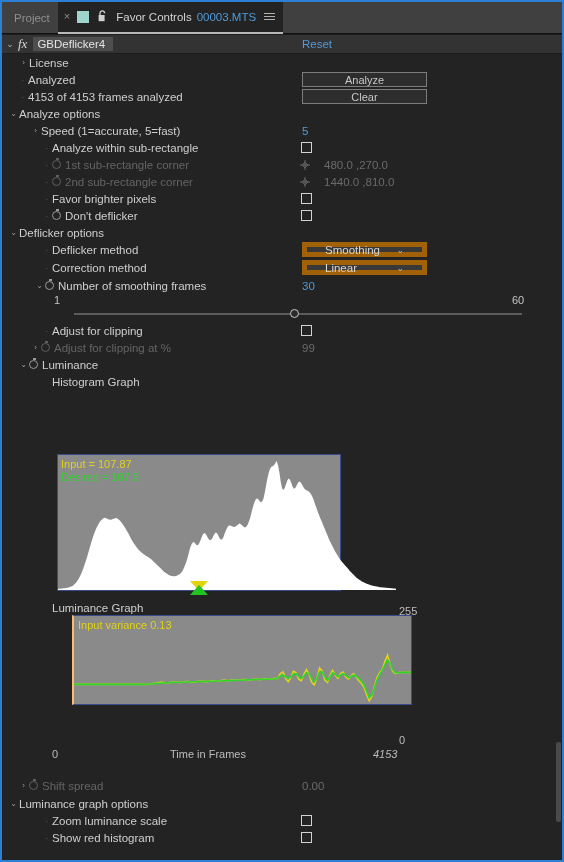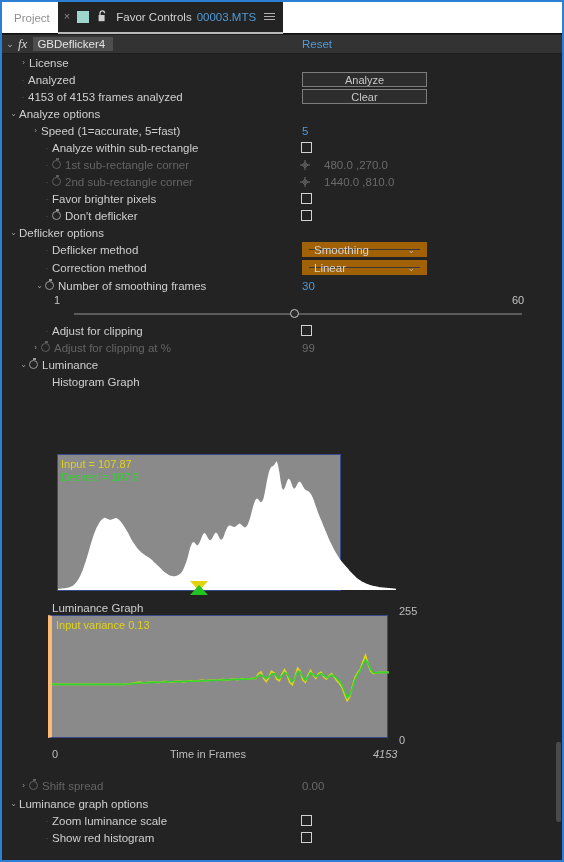--- a/index.html
+++ b/index.html
@@ -15,21 +15,21 @@
     background: #232323;
     border: 2px solid #2b7fd4;
     border-top-width: 2px;
     overflow: hidden;
   }
 
   
   .tabbar {
     position: relative;
     height: 32px;
-    background: #ffffff;
+    background: #404040;
     display: flex;
     align-items: center;
     border-bottom: 1px solid #111;
   }
   .tab {
     display: flex; align-items: center; height: 32px;
     padding: 0 8px 0 12px;
     font-size: 11.5px; color: #8b8b8b;
   }
   .tab.inactive { color: #8f8f8f; }
@@ -120,23 +120,23 @@
     width: 125px; height: 15px;
     border: 1px solid #7d7d7d; background: #2d2d2d;
     color: #c8c8c8; font-size: 11px;
     display: flex; align-items: center; justify-content: center;
     font-family: "Liberation Sans", sans-serif;
   }
 
   .dropdown {
     position: absolute; left: 300px; top: 1px;
     width: 125px; height: 15px;
-    background: #383838; border: 7px solid #a16207;
+    background: #383838; border: 5px solid #a16207;
     color: #d6d6d6; font-size: 11.5px;
-    display: flex; align-items: center; padding: 0 5px;
+    display: flex; align-items: center; padding: 0 18px;
   }
   .dropdown .chev { margin-left: auto; font-size: 9px; color: #b5b5b5; }
 
   .crosshair {
     position: absolute; left: 298px; top: 4px; width: 10px; height: 10px;
   }
 
   
   .sliderrow { height: 28px; position: relative; }
   .slider-min { position: absolute; left: 52px; top: 0px; font-size: 11px; color: #c4c4c4; }
@@ -355,21 +355,21 @@
       <span class="graph-text gt-yellow" style="left:3px; top:3px;">Input = 107.87</span>
       <span class="graph-text gt-green" style="left:3px; top:16px;">Desired = 107.9</span>
     </div>
 
     <div class="tri-down" style="left:188px; top:527px;"></div>
     <div class="tri-up" style="left:188px; top:531px;"></div>
 
 
     <div class="graph-label" style="position:absolute; left:50px; top:548px;">Luminance Graph</div>
 
-    <div class="graph-box" id="lum-box" style="left:46px; top:561px; width:340px; height:123px; border-left:4px solid #fdba74;">
+    <div class="graph-box" id="lum-box" style="left:70px; top:561px; width:340px; height:90px; border-left:2px solid #fdba74;">
       <svg id="lum-svg" width="337" height="120" viewBox="0 0 337 120" preserveAspectRatio="none">
         <polyline id="lum-input" fill="none" stroke="#e0d21a" stroke-width="1.6" points="0.0,68.4 2.6,68.4 5.2,68.4 7.8,68.4 10.4,68.4 13.1,68.4 15.7,68.4 18.3,68.4 20.9,68.4 23.5,68.4 26.1,68.4 28.7,68.4 31.3,68.4 34.0,68.4 36.6,68.4 39.2,68.4 41.8,68.4 44.4,68.4 47.0,68.4 49.6,68.4 52.2,68.4 54.9,68.4 57.5,68.4 60.1,68.4 62.7,68.4 65.3,68.4 67.9,68.4 70.5,68.4 73.1,68.4 75.8,68.0 78.4,67.6 81.0,67.2 83.6,66.8 86.2,66.4 88.8,66.4 91.4,66.8 94.0,66.8 96.7,66.4 99.3,66.0 101.9,66.0 104.5,66.4 107.1,66.4 109.7,66.0 112.3,65.6 114.9,65.6 117.6,66.0 120.2,66.0 122.8,65.6 125.4,65.2 128.0,65.2 130.6,65.6 133.2,65.6 135.8,65.2 138.5,64.8 141.1,64.8 143.7,65.2 146.3,64.8 148.9,64.4 151.5,64.4 154.1,64.8 156.7,64.4 159.4,64.0 162.0,64.0 164.6,64.4 167.2,64.0 169.8,63.6 172.4,63.6 175.0,64.0 177.6,63.6 180.3,63.2 182.9,63.2 185.5,63.6 188.1,63.2 190.7,62.8 193.3,62.8 195.9,63.2 198.5,62.8 201.2,62.4 203.8,62.4 206.4,57.6 209.0,56.0 211.6,62.4 214.2,65.6 216.8,61.6 219.4,55.2 222.1,56.8 224.7,63.2 227.3,64.8 229.9,58.4 232.5,53.6 235.1,58.4 237.7,66.4 240.3,68.8 243.0,61.6 245.6,52.0 248.2,55.2 250.8,64.0 253.4,66.4 256.0,59.2 258.6,54.4 261.2,59.2 263.9,62.4 266.5,57.6 269.1,56.0 271.7,60.8 274.3,63.2 276.9,60.0 279.5,57.6 282.1,60.8 284.8,64.8 287.4,67.2 290.0,71.2 292.6,78.4 295.2,84.8 297.8,80.8 300.4,70.4 303.0,61.6 305.7,56.8 308.3,53.6 310.9,45.6 313.5,39.2 316.1,48.0 318.7,55.2 321.3,57.6 323.9,56.8 326.6,56.4 329.2,56.4 331.8,56.4 334.4,56.4 337.0,56.4"></polyline>
         <polyline id="lum-desired" fill="none" stroke="#2fd42f" stroke-width="1.6" points="0.0,68.4 2.6,68.4 5.2,68.4 7.8,68.4 10.4,68.4 13.1,68.4 15.7,68.4 18.3,68.4 20.9,68.4 23.5,68.4 26.1,68.4 28.7,68.4 31.3,68.4 34.0,68.4 36.6,68.4 39.2,68.4 41.8,68.4 44.4,68.4 47.0,68.4 49.6,68.4 52.2,68.4 54.9,68.4 57.5,68.4 60.1,68.4 62.7,68.4 65.3,68.4 67.9,68.4 70.5,68.4 73.1,68.2 75.8,68.0 78.4,67.8 81.0,67.6 83.6,67.4 86.2,67.2 88.8,67.0 91.4,66.8 94.0,66.8 96.7,66.6 99.3,66.4 101.9,66.4 104.5,66.3 107.1,66.2 109.7,66.2 112.3,66.0 114.9,65.9 117.6,65.8 120.2,65.8 122.8,65.7 125.4,65.6 128.0,65.6 130.6,65.5 133.2,65.4 135.8,65.4 138.5,65.2 141.1,65.1 143.7,65.0 146.3,65.0 148.9,64.8 151.5,64.7 154.1,64.6 156.7,64.6 159.4,64.4 162.0,64.3 164.6,64.2 167.2,64.2 169.8,64.0 172.4,63.9 175.0,63.8 177.6,63.8 180.3,63.6 182.9,63.5 185.5,63.4 188.1,63.4 190.7,63.2 193.3,63.1 195.9,63.0 198.5,63.0 201.2,62.8 203.8,62.0 206.4,60.0 209.0,59.2 211.6,60.8 214.2,62.4 216.8,60.8 219.4,58.4 222.1,57.6 224.7,60.4 227.3,62.4 229.9,60.0 232.5,56.8 235.1,57.6 237.7,62.4 240.3,65.6 243.0,62.4 245.6,56.0 248.2,56.0 250.8,60.8 253.4,64.4 256.0,60.8 258.6,56.8 261.2,58.4 263.9,60.8 266.5,59.2 269.1,57.6 271.7,59.2 274.3,61.6 276.9,60.8 279.5,59.2 282.1,60.0 284.8,62.4 287.4,64.8 290.0,68.8 292.6,75.2 295.2,81.6 297.8,79.2 300.4,72.0 303.0,64.0 305.7,58.4 308.3,54.4 310.9,48.8 313.5,44.0 316.1,47.2 318.7,53.6 321.3,56.8 323.9,56.8 326.6,56.4 329.2,56.4 331.8,56.4 334.4,56.4 337.0,56.4"></polyline>
       </svg>
       <span class="graph-text gt-yellow" style="left:4px; top:3px;">Input variance 0.13</span>
     </div>
 
     <span class="axis-text" style="left:397px; top:551px;">255</span>
     <span class="axis-text" style="left:397px; top:680px;">0</span>
     <span class="axis-text" style="left:50px; top:694px;">0</span>

